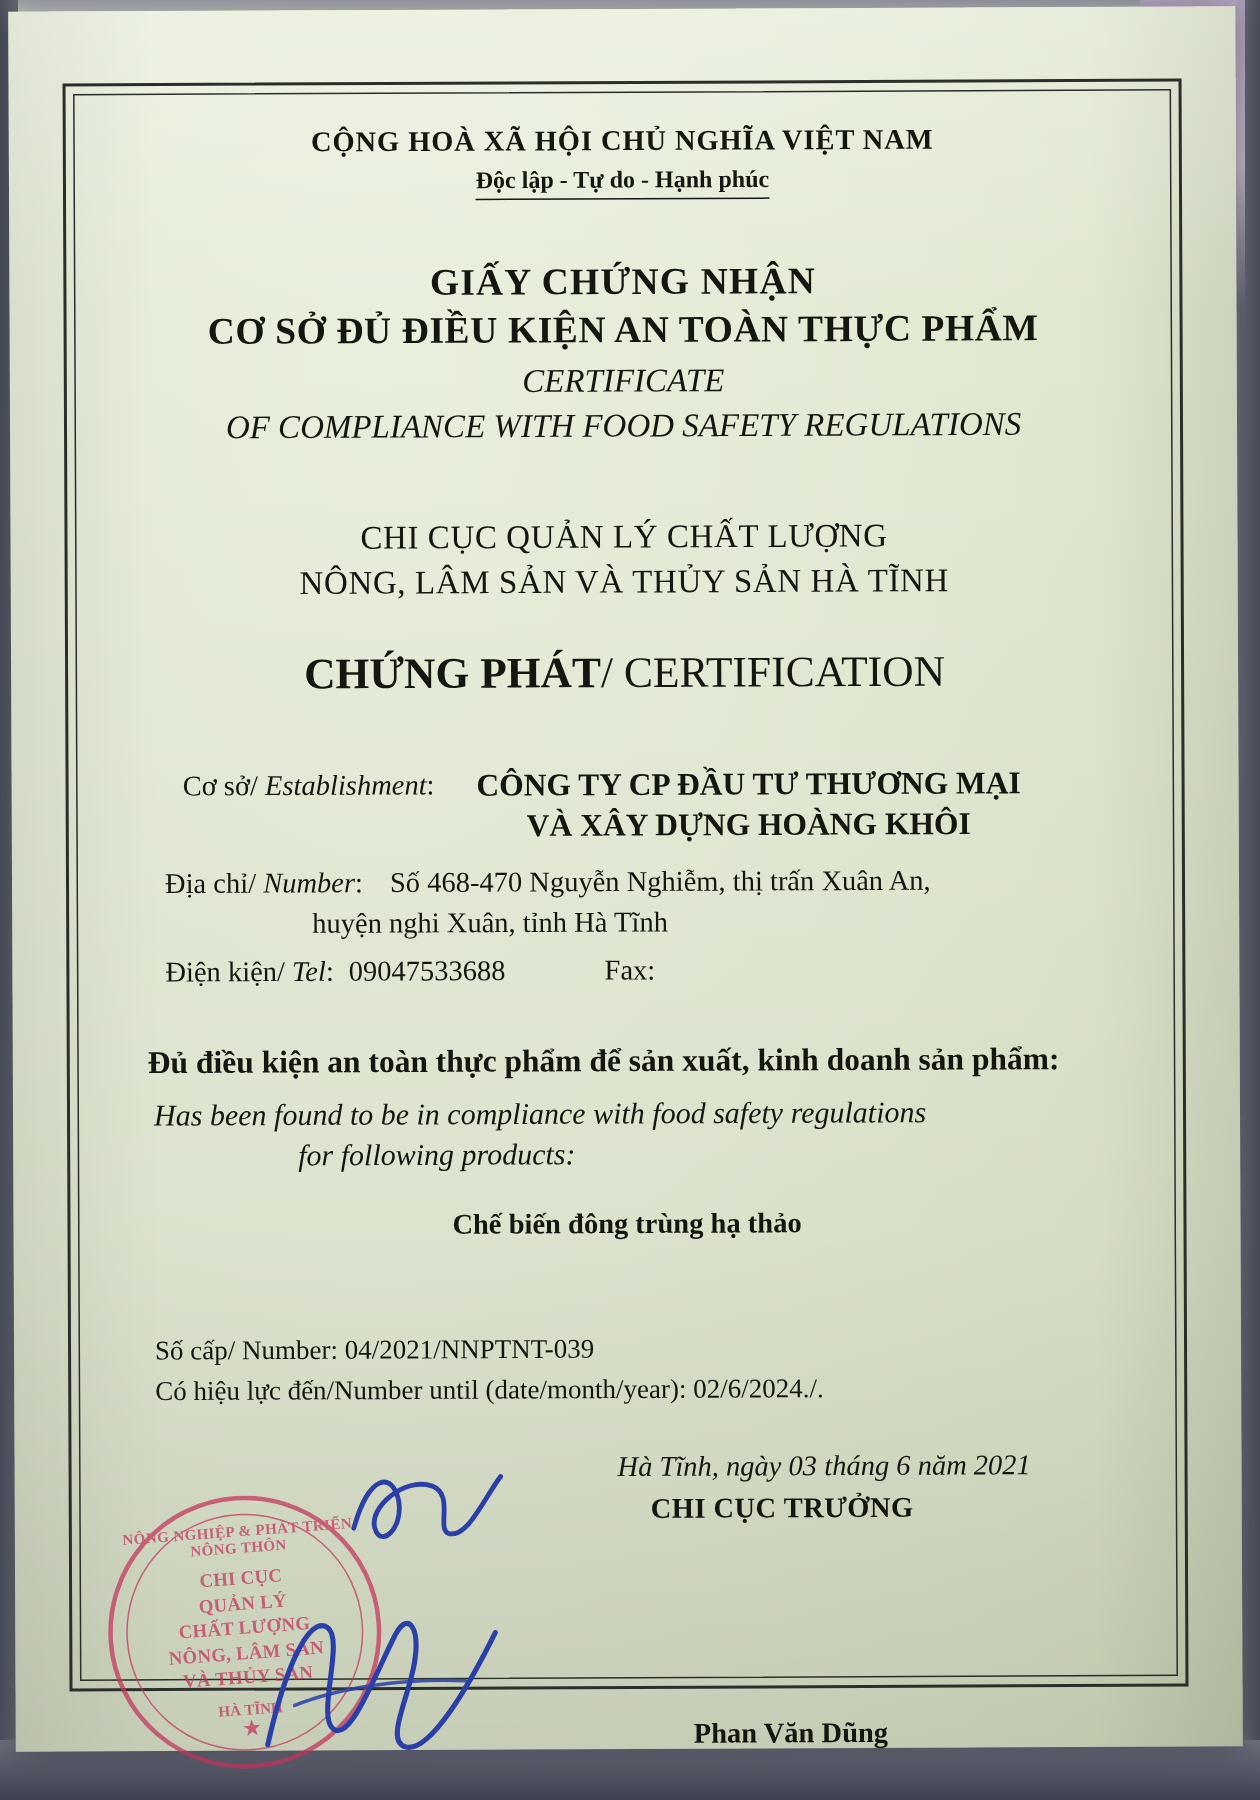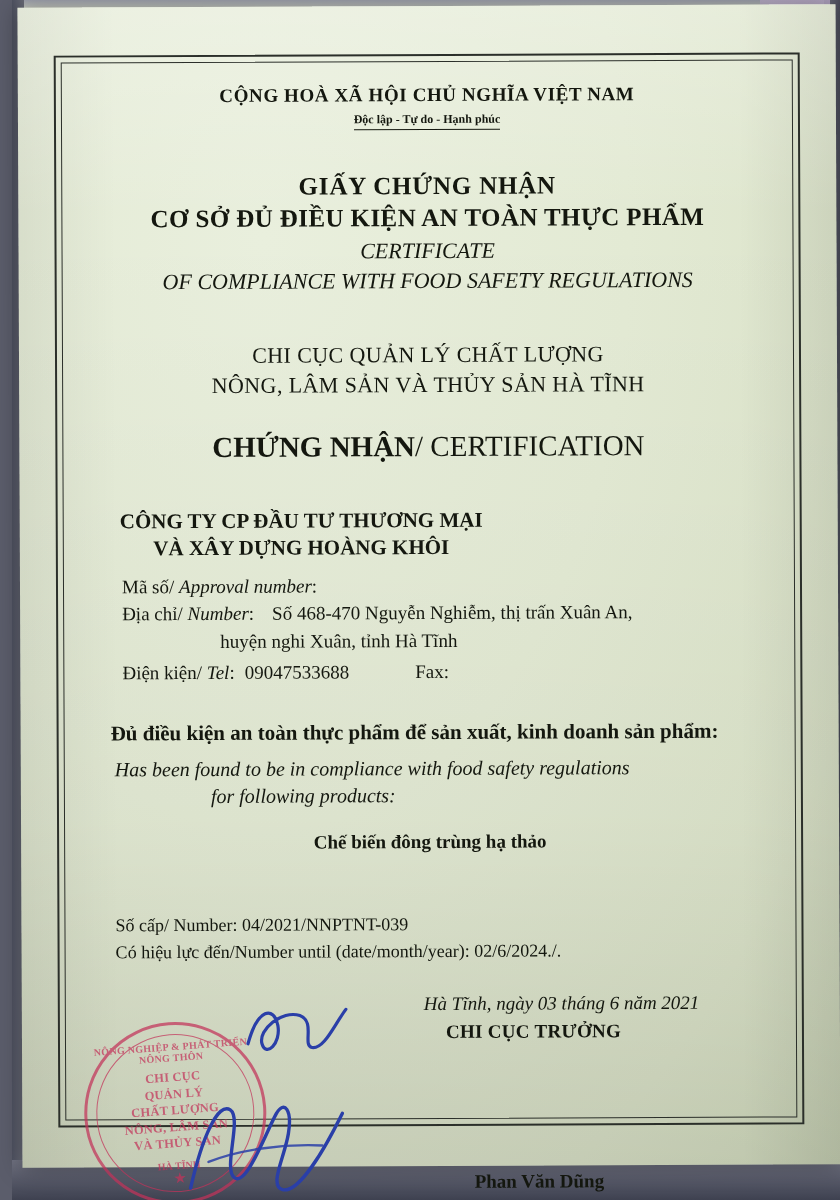--- a/index.html
+++ b/index.html
@@ -12,21 +12,20 @@
     background: #5b5d6b;
     font-family: "Liberation Serif", serif;
     overflow: hidden;
   }
   .page {
     position: absolute;
     inset: 0;
     background:
       linear-gradient(100deg, rgba(0,0,0,0.05) 0%, rgba(255,255,255,0.04) 40%, rgba(0,0,0,0.06) 100%),
       #dfe7cf;
-    margin-left: 12px;
   }
   
   .paper {
     position: absolute;
     left: 8px;
     top: 6px;
     width: 818px;
     height: 1160px;
     background:
       radial-gradient(ellipse at 30% 20%, #e9efdd 0%, #e3ead4 45%, #dbe3c9 80%, #d2dcbe 100%);
@@ -90,21 +89,21 @@
   .c { text-align: center; }
   .i { }
 
   .hdr-country {
     font-size: 19px;
     font-weight: bold;
     letter-spacing: 0.6px;
     margin-top: 12px;
   }
   .hdr-motto {
-    font-size: 12px;
+    font-size: 16px;
     font-weight: bold;
     margin-top: 6px;
     display: inline-block;
     border-bottom: 1.5px solid #14170f;
     padding-bottom: 2px;
   }
   .title1 {
     font-size: 25px;
     font-weight: bold;
     letter-spacing: 0.8px;
@@ -309,36 +308,36 @@
 
         <div class="c title1">GIẤY CHỨNG NHẬN</div>
         <div class="c title2">CƠ SỞ ĐỦ ĐIỀU KIỆN AN TOÀN THỰC PHẨM</div>
         <div class="c title-en1">CERTIFICATE</div>
         <div class="c title-en2">OF COMPLIANCE WITH FOOD SAFETY REGULATIONS</div>
 
         <div class="c org1">CHI CỤC QUẢN LÝ CHẤT LƯỢNG</div>
         <div class="c org2">NÔNG, LÂM SẢN VÀ THỦY SẢN HÀ TĨNH</div>
 
         <div class="c certline">
-          <span class="vi">CHỨNG NHẬN</span><span class="en">/ </span><span class="en">CERTIFICATION</span>
+          <span class="vi">CHỨNG PHÁT</span><span class="en">/ </span><span class="en">CERTIFICATION</span>
         </div>
 
         <div class="fields">
 
           <div class="row">
+            <div class="lbl estab-label">
+              <span>Cơ sở/ </span><span class="i">Establishment</span><span>:</span>
+            </div>
             <div class="estab-value">
               <div>CÔNG TY CP ĐẦU TƯ THƯƠNG MẠI</div>
               <div class="c">VÀ XÂY DỰNG HOÀNG KHÔI</div>
             </div>
           </div>
 
           <div class="row approval">
-            <div class="lbl">
-              <span>Mã số/ </span><span class="i">Approval number</span><span>:</span>
-            </div>
             <div class="val"></div>
           </div>
 
           <div class="row address-label">
             <div class="lbl">
               <span>Địa chỉ/ </span><span class="i">Number</span><span>:</span>
             </div>
             <div class="address-value">Số 468-470 Nguyễn Nghiễm, thị trấn Xuân An,</div>
           </div>
           <div class="address-value2">huyện nghi Xuân, tỉnh Hà Tĩnh</div>

